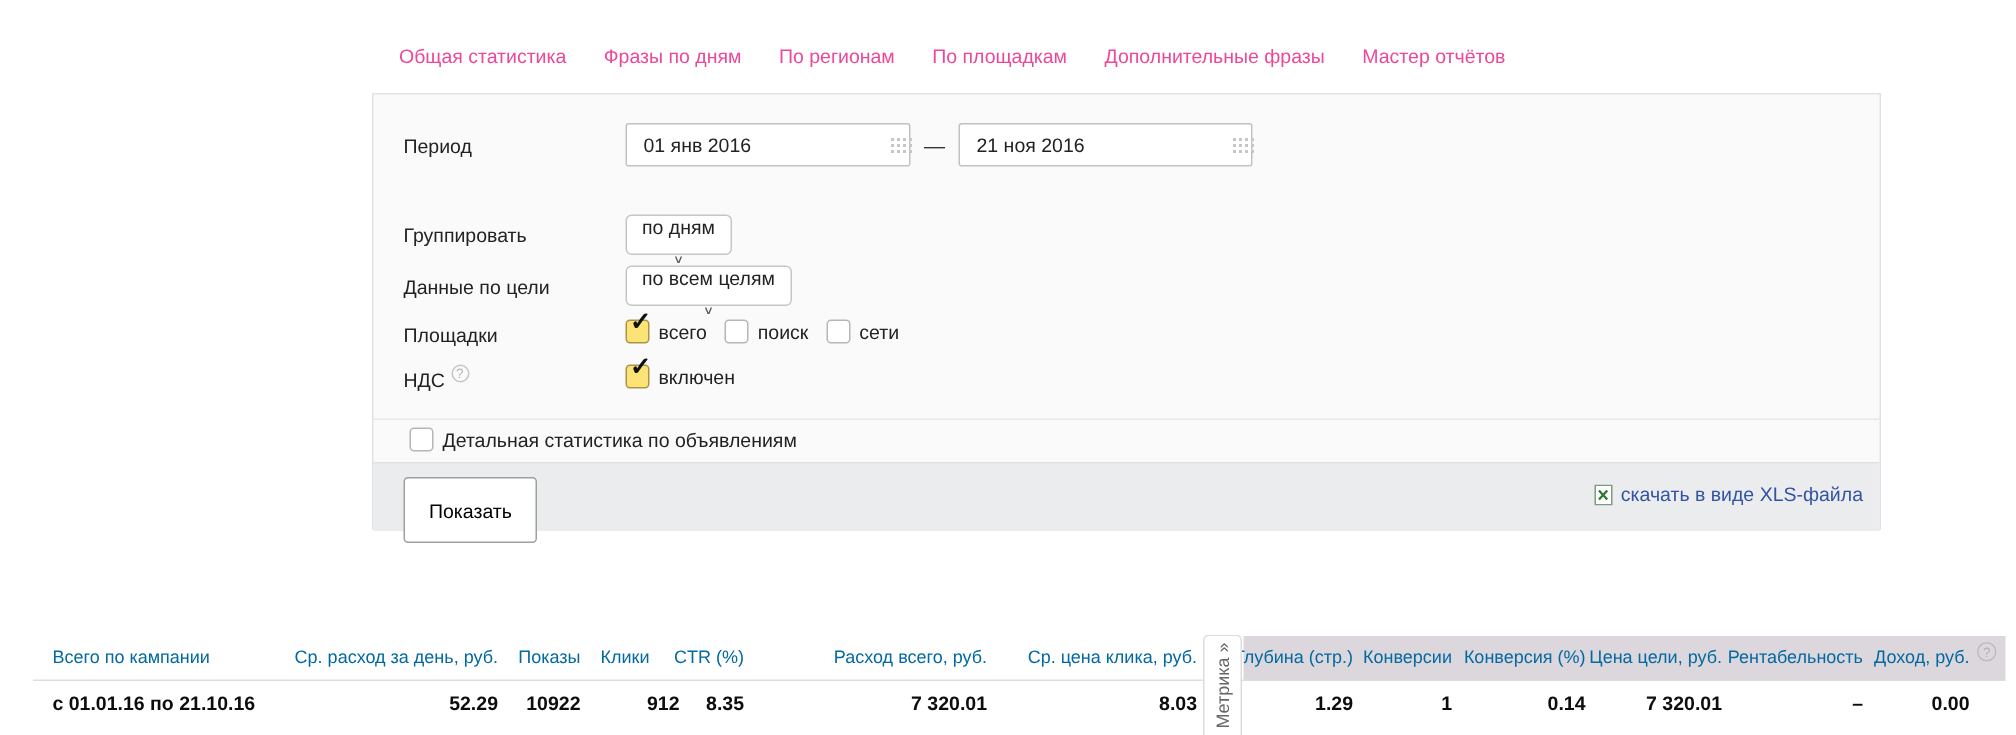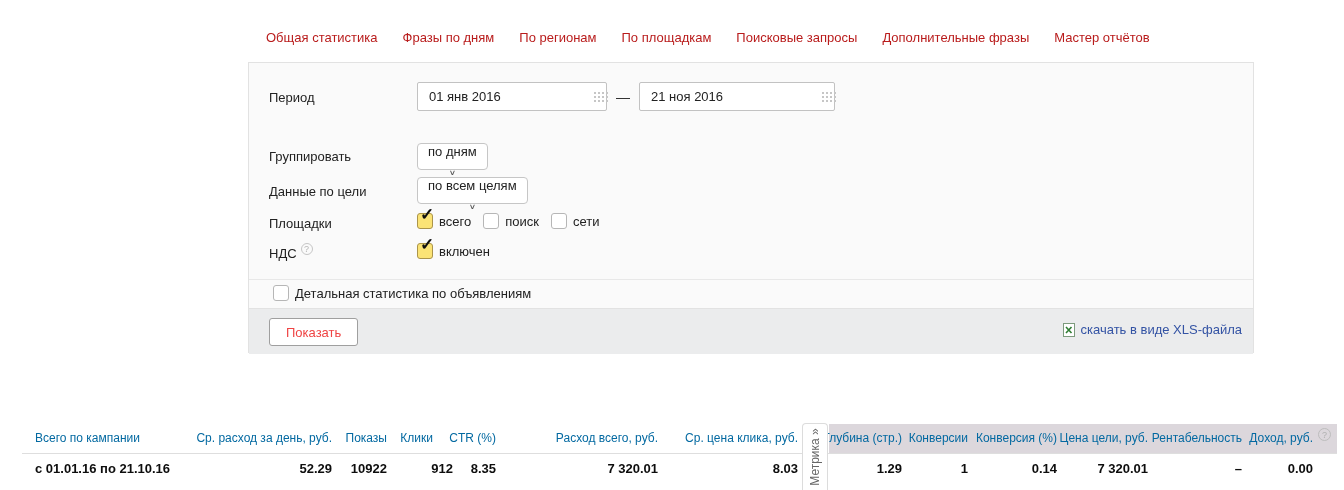--- a/index.html
+++ b/index.html
@@ -1,21 +1,21 @@
 <!DOCTYPE html>
 <html><head>
 <meta charset="utf-8">
 <style>
   * { margin:0; padding:0; box-sizing:border-box; }
   html,body { width:1344px; height:490px; background:#fff;
     font-family:"Liberation Sans", sans-serif; overflow:hidden; position:relative; }
 
   
   .tabs { position:absolute; left:266px; top:30px; display:flex; white-space:nowrap; }
-  .tab { font-size:13px; color:#b91c1c; margin-right:25px; padding-bottom:9px; cursor:pointer; }
+  .tab { font-size:13px; color:#ec4899; margin-right:25px; padding-bottom:9px; cursor:pointer; }
   .tab.active { color:#2b2b2b; border-bottom:4px solid #ab231b; }
 
   
   .panel { position:absolute; left:248px; top:62px; width:1006px; height:291px;
     background:#fafafa; border:1px solid #e2e2e2; }
   .p-label { position:absolute; left:20px; font-size:13px; color:#222; white-space:nowrap; }
   .ctl { position:absolute; left:168px; }
 
   .date-wrap { display:flex; align-items:center; }
   .date-input { height:29px; border:1px solid #c2c2c2; border-radius:2px; background:#fff;
@@ -43,23 +43,23 @@
   .cb.checked .tick { display:block; position:absolute; left:2px; top:-8px; font-size:17px;
     font-weight:bold; color:#101010; line-height:17px; }
   .q-icon { display:inline-block; width:12px; height:12px; border:1px solid #c6c6c6;
     border-radius:50%; color:#b5b5b5; font-size:9px; line-height:11px; text-align:center;
     vertical-align:top; margin-left:4px; position:relative; top:-3px; cursor:pointer; }
 
   .p-divider { position:absolute; left:0; top:216px; width:100%; height:1px; background:#e8e8e8; }
 
   .p-footer { position:absolute; left:0; top:245px; width:100%; height:46px;
     background:#ebeced; border-top:1px solid #e2e2e2; }
-  .show-btn { position:absolute; left:20px; top:9px; height:28px; padding:0 16px;
+  .show-btn { position:absolute; left:20px; top:9px; height:44px; padding:0 16px;
     background:#fff; border:1px solid #9f9f9f; border-radius:3px; font-size:13px;
-    color:#ef4444; cursor:pointer; font-family:"Liberation Sans", sans-serif; }
+    color:#000000; cursor:pointer; font-family:"Liberation Sans", sans-serif; }
   .xls-link { position:absolute; right:11px; top:13px; display:flex; align-items:center;
     gap:5px; font-size:13px; color:#3353a4; text-decoration:none; cursor:pointer; }
 
   
   .lavender { position:absolute; left:829px; top:424px; width:508px; height:30px;
     background:#dcd7dc; }
   .hdr-line { position:absolute; left:22px; top:453px; width:1315px; height:1px; background:#dedede; }
   .th { position:absolute; top:431px; font-size:12px; color:#0369a1; white-space:nowrap; z-index:1; }
   .td { position:absolute; top:461px; font-size:13px; font-weight:bold; color:#0d0d0d; white-space:nowrap; }
   .metrika-tab { position:absolute; left:802px; top:423px; width:26px; height:67px;
@@ -73,21 +73,20 @@
     line-height:12px; text-align:center; cursor:pointer; }
 </style>
 </head>
 <body>
 
 <nav class="tabs">
   <span class="tab">Общая статистика</span>
   <span class="tab">Фразы по дням</span>
   <span class="tab">По регионам</span>
   <span class="tab">По площадкам</span>
-  <span class="tab">Поисковые запросы</span>
   <span class="tab">Дополнительные фразы</span>
   <span class="tab">Мастер отчётов</span>
 </nav>
 
 <section class="panel">
 
   <span class="p-label" style="top:27px;">Период</span>
   <div class="ctl date-wrap" style="top:19px;">
     <div class="date-input di-from">
       <span>01 янв 2016</span>

